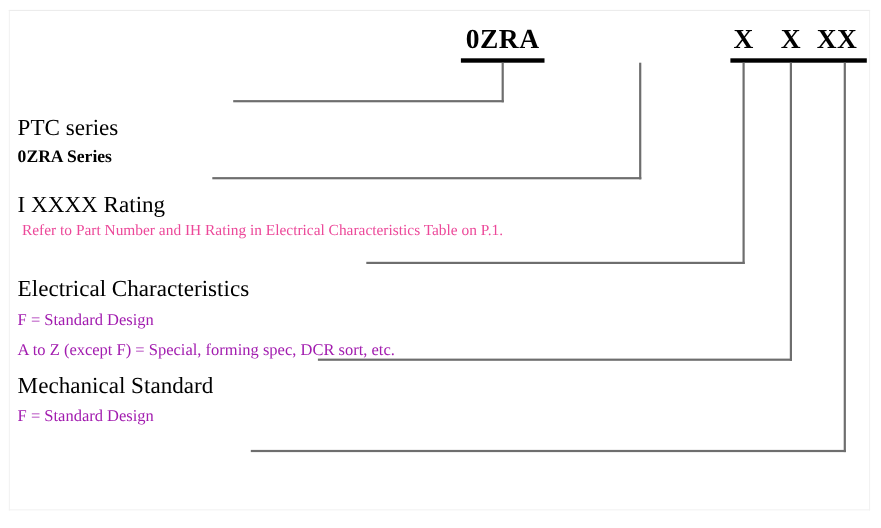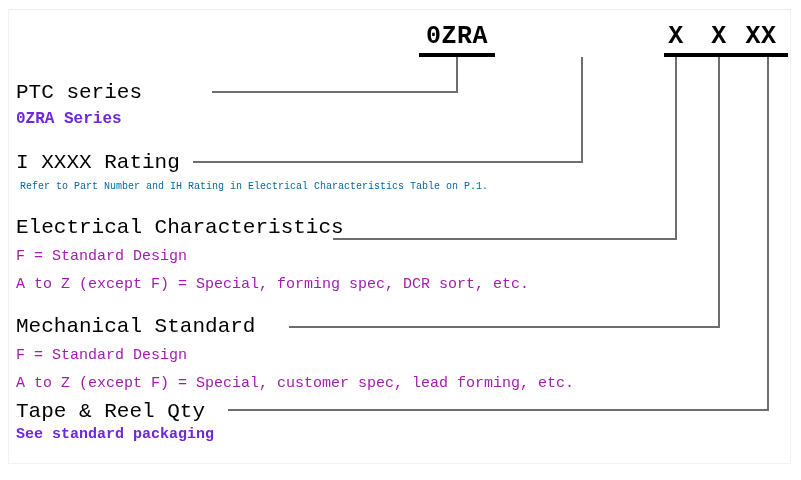--- a/index.html
+++ b/index.html
@@ -7,21 +7,21 @@
     margin: 0;
     padding: 0;
     background: #ffffff;
   }
   #page {
     position: relative;
     width: 801px;
     height: 480px;
     background: #ffffff;
     overflow: hidden;
-    font-family: Liberation Mono, monospace;
+    font-family: Liberation Serif, serif;
     color: #111111;
   }
   
   #frame {
     position: absolute;
     left: 8px;
     top: 9px;
     width: 783px;
     height: 455px;
     border: 1px solid #f2f2f2;
@@ -60,39 +60,40 @@
   .hline {
     position: absolute;
     height: 2px;
     background: #6e6e6e;
   }
 
   
   .block {
     position: absolute;
     white-space: nowrap;
+    margin-top: 24px;
   }
   .title-lg {
     font-size: 21px;
     line-height: 25px;
     color: #000;
     display: block;
   }
   .sub-bold {
     font-size: 16px;
     font-weight: bold;
     line-height: 20px;
     display: block;
-    color: #6d28d9;
+    color: #000000;
   }
   .sub-small {
-    font-size: 10px;
+    font-size: 14px;
     line-height: 19px;
     display: block;
-    color: #0369a1;
+    color: #ec4899;
   }
   .sub-med {
     font-size: 15px;
     line-height: 21px;
     display: block;
     color: #a21caf;
   }
 </style>
 </head>
 <body>
@@ -134,30 +135,25 @@
   <div class="block" style="left:16px; top:80px;">
     <span class="title-lg">PTC series</span>
     <span class="sub-bold" style="margin-top:4px;">0ZRA Series</span>
   </div>
 
   <div class="block" style="left:16px; top:150px;">
     <span class="title-lg">I XXXX Rating</span>
     <span class="sub-small" style="margin-top:2px; margin-left:4px;">Refer to Part Number and IH Rating in Electrical Characteristics Table on P.1.</span>
   </div>
 
-  <div class="block" style="left:16px; top:215px;">
+  <div class="block" style="left:16px; top:226px;">
     <span class="title-lg">Electrical Characteristics</span>
     <span class="sub-med" style="margin-top:6px;">F = Standard Design</span>
     <span class="sub-med" style="margin-top:7px;">A to Z (except F) = Special, forming spec, DCR sort, etc.</span>
   </div>
 
   <div class="block" style="left:16px; top:314px;">
     <span class="title-lg">Mechanical Standard</span>
     <span class="sub-med" style="margin-top:6px;">F = Standard Design</span>
-    <span class="sub-med" style="margin-top:7px;">A to Z (except F) = Special, customer spec, lead forming, etc.</span>
   </div>
 
-  <div class="block" style="left:16px; top:399px;">
-    <span class="title-lg">Tape &amp; Reel Qty</span>
-    <span class="sub-bold" style="font-size:15px; margin-top:1px;">See standard packaging</span>
-  </div>
 
 </div>
 
 </body></html>

